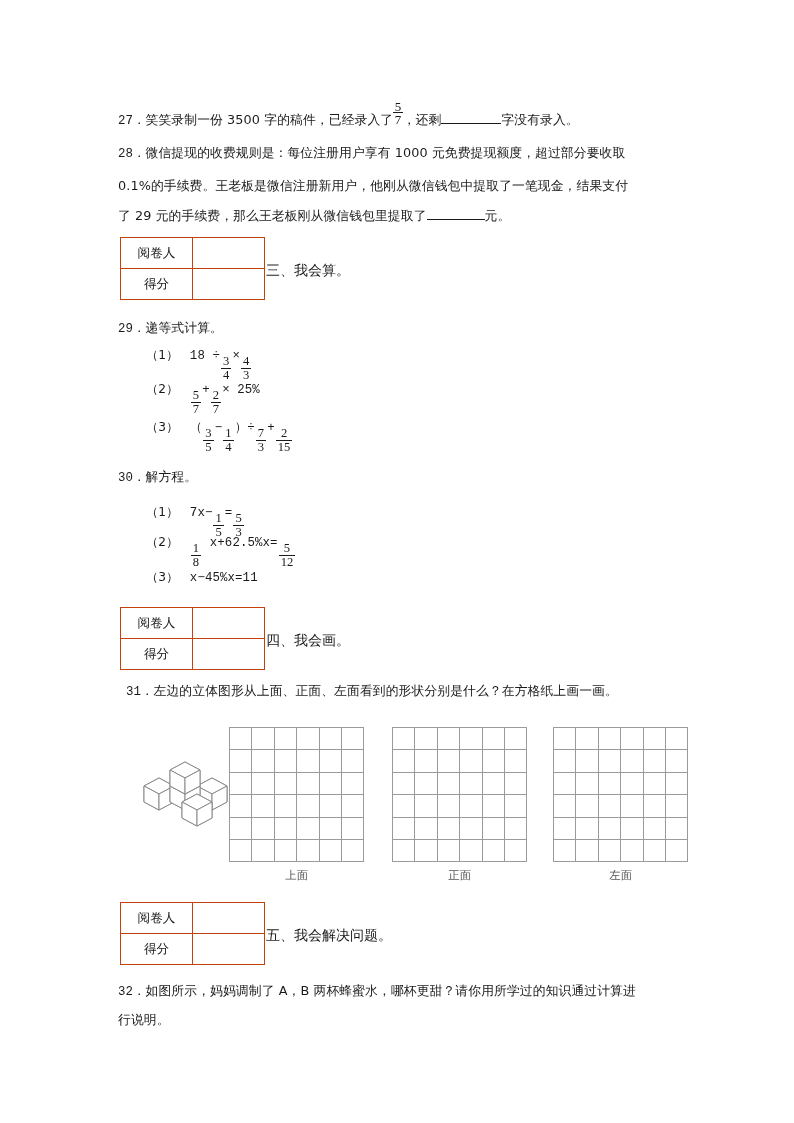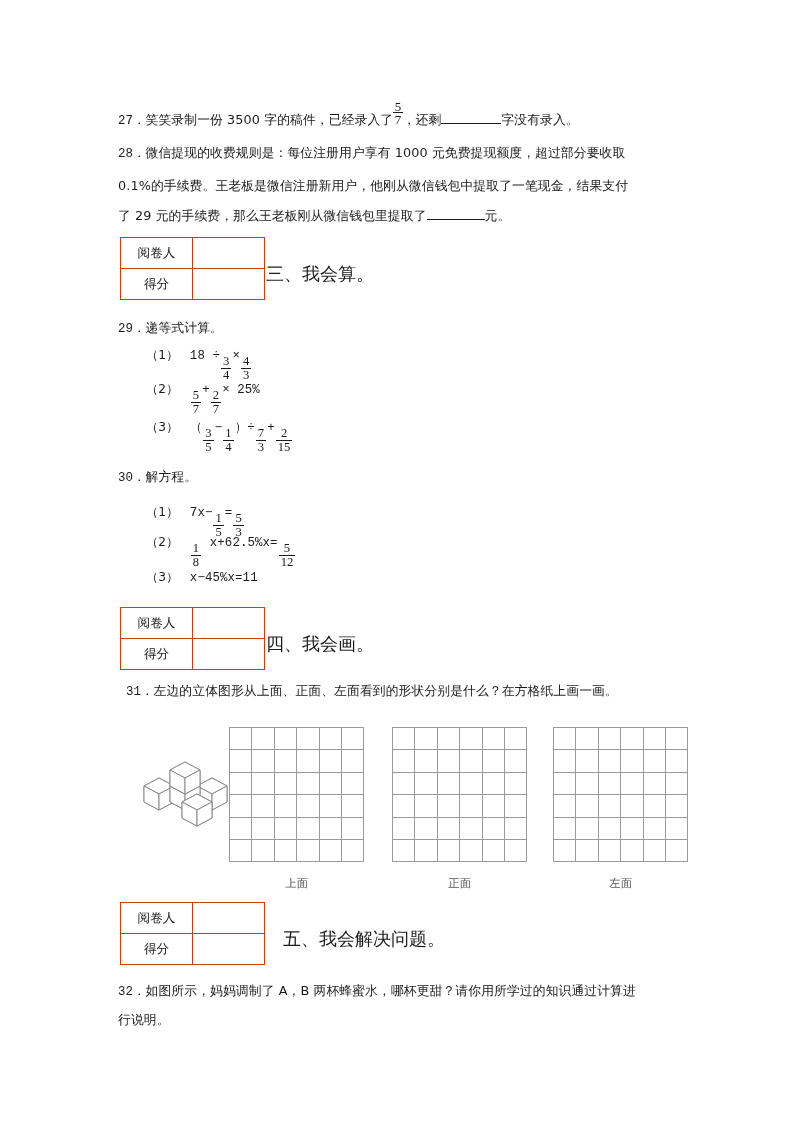--- a/index.html
+++ b/index.html
@@ -90,42 +90,42 @@
     vertical-align: middle;
     font-family:"DejaVu Sans","Liberation Sans",sans-serif;
     font-size: 12.6px;
     padding:0;
   }
   .score-table td.lbl { width: 72px; }
   .score-table td.val { width: 72px; }
   .sec-title {
     position:absolute;
     font-family:Liberation Mono, monospace;
-    font-size: 18px;
+    font-size: 14px;
     white-space: nowrap;
   }
 
   
   .gridwrap { position:absolute; }
   .grid {
     border-left: 1.1px solid #9a9a9a;
     border-top: 1.1px solid #9a9a9a;
     display:grid;
     background: #fff;
   }
   .grid .cell {
     border-right: 1.1px solid #9a9a9a;
     border-bottom: 1.1px solid #9a9a9a;
   }
   .gridlabel {
     text-align:center;
     font-family:"DejaVu Sans","Liberation Sans",sans-serif;
     font-size: 11.4px;
     color:#555;
-    margin-top: 14px;
+    margin-top: 6px;
   }
 
   
   .cube-fig { position:absolute; }
 </style>
 </head>
 <body>
 
 <div class="page">
 
@@ -420,20 +420,20 @@
         <tr>
       <td class="lbl">阅卷人</td>
       <td class="val"></td>
     </tr>
     <tr>
       <td class="lbl">得分</td>
       <td class="val"></td>
     </tr>
   </tbody>
     </table>
-  <div class="sec-title" style="left:266px; top:927px;padding-left:17px;">五、我会解决问题。</div>
+  <div class="sec-title" style="left:266px; top:927px;">五、我会解决问题。</div>
 
   <div class="qline" style="left:118px; top:984px;">
     <span class="qnum">32．</span><span class="cn">如图所示，妈妈调制了 A，B 两杯蜂蜜水，哪杯更甜？请你用所学过的知识通过计算进</span>
   </div>
   <div class="qline cn" style="left:118px; top:1014px;">行说明。</div>
 
 </div>
 
 </body></html>

